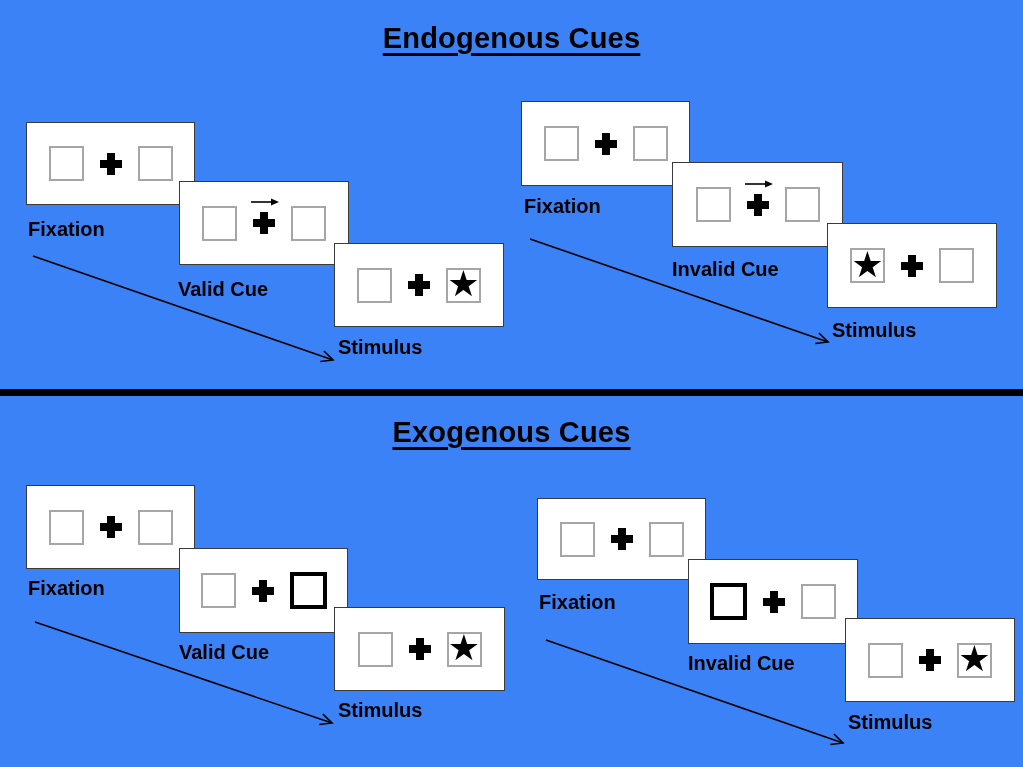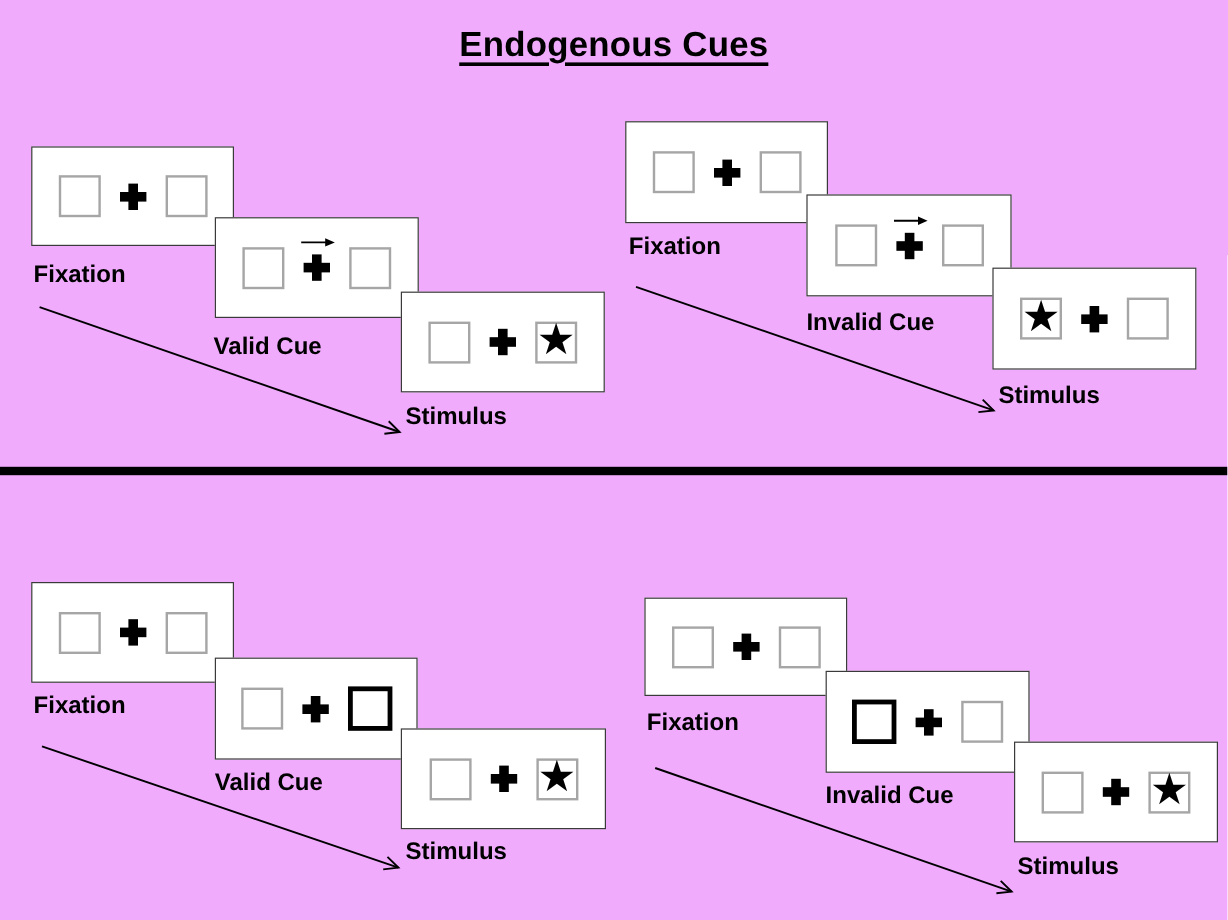--- a/index.html
+++ b/index.html
@@ -1,18 +1,18 @@
 <!DOCTYPE html>
 <html><head>
 <meta charset="utf-8">
 <style>
   * { margin:0; padding:0; box-sizing:border-box; }
   html,body { background:#ffffff; }
   body { font-family:"Liberation Sans", sans-serif; color:#000; }
-  #stage { position:relative; width:1023px; height:767px; background:#f0abfc; overflow:hidden; }
+  #stage { position:relative; width:1023px; height:767px; background:#3b82f6; overflow:hidden; }
 
   .title { position:absolute; left:0; width:100%; text-align:center;
            font-size:29px; font-weight:bold; letter-spacing:0.2px; }
   .title span { text-decoration:underline; text-decoration-thickness:3px; text-underline-offset:5px; }
 
   .panel { position:absolute; background:#fff; border:1px solid #3a3a3a;
            display:flex; align-items:center; justify-content:center; gap:16px; }
 
   .sq { width:35px; height:35px; border:2px solid #a6a6a6; background:#fff;
         display:flex; align-items:center; justify-content:center; flex:0 0 auto; }
@@ -120,20 +120,23 @@
     <div class="plus-wrap">
         <div class="plus-v"></div>
         <div class="plus-h"></div>
       </div>
     <div class="sq"></div>
   </div>
   <div class="plabel" style="left:832px; top:319px;">Stimulus</div>
 
   <div class="divider"></div>
 
+  <div class="title" style="top:416px;">
+    <span>Exogenous Cues</span>
+  </div>
 
   <div class="panel" style="left:26px; top:485px; width:169px; height:84px;">
     <div class="sq"></div>
     <div class="plus-wrap">
         <div class="plus-v"></div>
         <div class="plus-h"></div>
       </div>
     <div class="sq"></div>
   </div>
   <div class="plabel" style="left:28px; top:577px;">Fixation</div>

